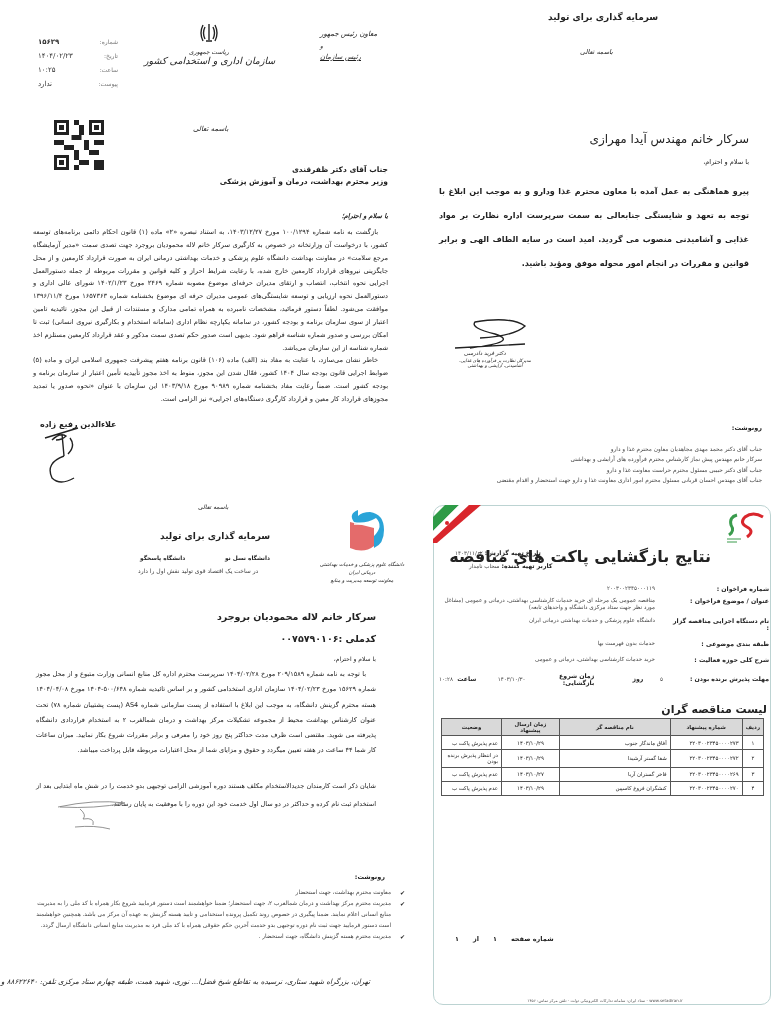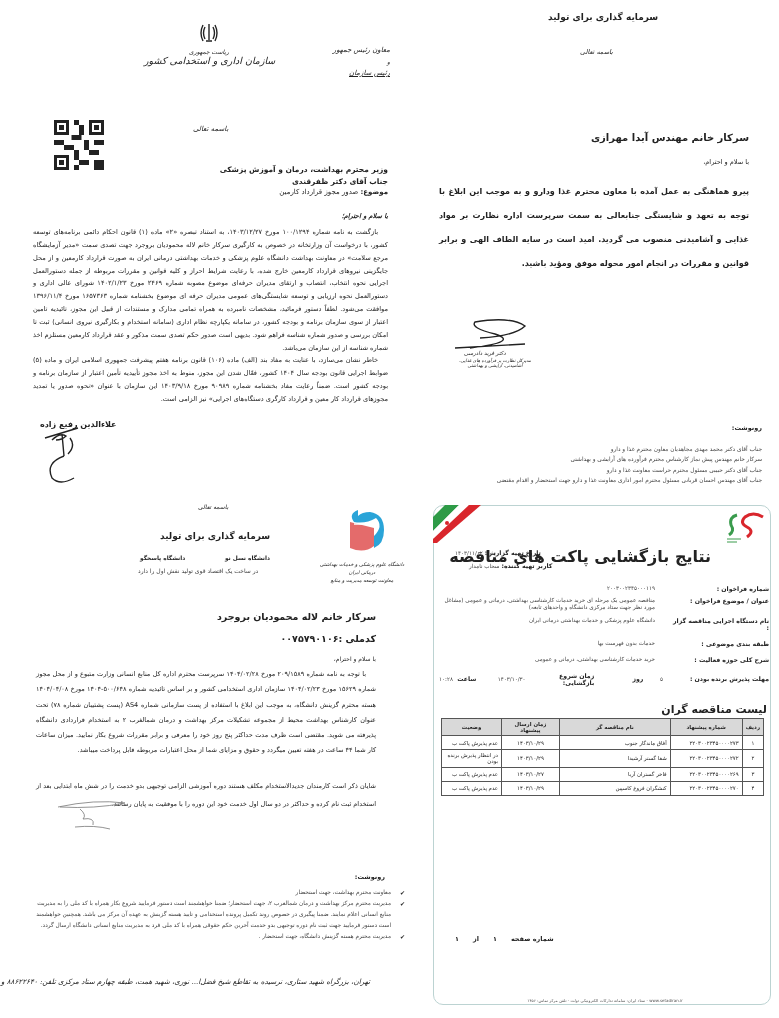--- a/index.html
+++ b/index.html
@@ -37,34 +37,52 @@
   #d4 .val { font-size: 5.6px; color: #444; }
   #d4 table { border-collapse: collapse; font-size: 5.4px; direction: rtl; }
   #d4 th { background: #d9d9d9; border: 1px solid #555; padding: 2px 3px; font-weight: bold; }
   #d4 td { border: 1px solid #555; padding: 2px 3px; height: 14px; }
 </style>
 </head>
 <body>
 
 <div class="doc" id="d1">
 
-  <div class="abs rtl" style="right:10px; top:46px; width:70px; text-align:right; font-family:'DejaVu Serif',serif; font-style:italic;">
+  <div class="abs rtl" style="right:10px; top:30px; width:70px; text-align:left; font-family:'DejaVu Serif',serif; font-style:italic;">
     <div style="font-size:7px;">معاون رئیس جمهور</div>
     <div style="font-size:6px; margin:4px 0;">و</div>
     <div style="font-size:7px;text-decoration:underline;">رئیس سازمان</div>
   </div>
 
   <div class="abs" style="left:159px; top:22px; width:100px; text-align:center;">
     <svg width="20" height="22" viewBox="0 0 20 22">
       <path d="M10 2 L10 18 M6 5 Q3 11 6 17 M14 5 Q17 11 14 17 M4 3 Q0 11 4 19 M16 3 Q20 11 16 19 M7 19 L13 19" stroke="#222" stroke-width="1.4" fill="none"></path>
     </svg>
     <div style="font-size:6px; font-style:italic; font-family:'DejaVu Serif',serif;">ریاست جمهوری</div>
     <div style="font-size:9.5px; font-style:italic; font-family:'DejaVu Serif',serif; white-space:nowrap; margin-left:-15px;">سازمان اداری و استخدامی کشور</div>
   </div>
 
+  <div class="abs" style="left:38px; top:38px;">
+    <div class="meta-row" style="margin-bottom:6px;">
+        <span class="k">شماره:</span>
+        <span class="bold">۱۵۶۲۹</span>
+      </div>
+    <div class="meta-row" style="margin-bottom:6px;">
+        <span class="k">تاریخ:</span>
+        <span>۱۴۰۴/۰۲/۲۳</span>
+      </div>
+    <div class="meta-row" style="margin-bottom:6px;">
+        <span class="k">ساعت:</span>
+        <span>۱۰:۲۵</span>
+      </div>
+    <div class="meta-row">
+        <span class="k">پیوست:</span>
+        <span>ندارد</span>
+      </div>
+  </div>
 
   <svg class="abs" style="left:54px; top:120px;" width="50" height="50" viewBox="0 0 10 10">
     <rect width="10" height="10" fill="#fff"></rect>
     <rect x="0" y="0" width="3" height="3" fill="#222"></rect>
       <rect x="0.6" y="0.6" width="1.8" height="1.8" fill="#fff"></rect>
       <rect x="1" y="1" width="1" height="1" fill="#222"></rect>
     <rect x="7" y="0" width="3" height="3" fill="#222"></rect>
       <rect x="7.6" y="0.6" width="1.8" height="1.8" fill="#fff"></rect>
       <rect x="8" y="1" width="1" height="1" fill="#222"></rect>
     <rect x="0" y="7" width="3" height="3" fill="#222"></rect>
@@ -79,39 +97,38 @@
     <rect x="8" y="4" width="2" height="1" fill="#222"></rect>
       <rect x="7" y="6" width="2" height="1" fill="#222"></rect>
       <rect x="4" y="6" width="1" height="2" fill="#222"></rect>
     <rect x="5" y="8" width="2" height="1" fill="#222"></rect>
       <rect x="8" y="8" width="2" height="2" fill="#222"></rect>
       <rect x="4" y="9" width="1" height="1" fill="#222"></rect>
   </svg>
   <div class="abs" style="left:193px; top:125px; font-size:7px; font-style:italic; font-family:'DejaVu Serif',serif;">باسمه تعالی</div>
 
   <div class="abs rtl" style="right:12px; top:164px; width:300px;">
+    <div style="font-size:7.5px; font-weight:bold; line-height:1.55;">جناب آقای دکتر ظفرقندی</div>
     <div style="font-size:7.5px; font-weight:bold; line-height:1.55;">وزیر محترم بهداشت، درمان و آموزش پزشکی</div>
-    <div style="font-size:7.5px; font-weight:bold; line-height:1.55;">جناب آقای دکتر ظفرقندی</div>
-    <div style="font-size:7px; line-height:1.6;"><span class="bold">موضوع:</span> <span>صدور مجوز قرارداد کارمین</span></div>
   </div>
   <div class="abs rtl" style="right:12px; top:212px; font-size:6.5px; font-weight:bold; font-style:italic;">با سلام و احترام؛</div>
   <div class="abs rtl body" style="right:12px; top:226px; width:355px;">
     <p style="text-indent:10px;">بازگشت به نامه شماره ۱۰۰/۱۲۹۴ مورخ ۱۴۰۳/۱۲/۲۷، به استناد تبصره «۲» ماده (۱) قانون احکام دائمی برنامه‌های توسعه کشور، با درخواست آن وزارتخانه در خصوص به کارگیری سرکار خانم لاله محمودیان بروجرد جهت تصدی سمت «مدیر آزمایشگاه مرجع سلامت» در معاونت بهداشت دانشگاه علوم پزشکی و خدمات بهداشتی درمانی ایران به صورت قرارداد کارمعین و از محل جایگزینی نیروهای قرارداد کارمعین خارج شده، با رعایت شرایط احراز و کلیه قوانین و مقررات مربوطه از جمله دستورالعمل اجرایی نحوه انتخاب، انتصاب و ارتقای مدیران حرفه‌ای موضوع مصوبه شماره ۲۴۶۹ مورخ ۱۴۰۲/۱/۲۳ شورای عالی اداری و دستورالعمل نحوه ارزیابی و توسعه شایستگی‌های عمومی مدیران حرفه ای موضوع بخشنامه شماره ۱۶۵۷۳۶۳ مورخ ۱۳۹۶/۱۱/۴ موافقت می‌شود. لطفاً دستور فرمائید، مشخصات نامبرده به همراه تمامی مدارک و مستندات از قبیل این مجوز، تائیدیه تامین اعتبار از سوی سازمان برنامه و بودجه کشور، در سامانه یکپارچه نظام اداری (سامانه استخدام و بکارگیری نیروی انسانی) ثبت تا امکان بررسی و صدور شماره شناسه فراهم شود. بدیهی است صدور حکم تصدی سمت مذکور و عقد قرارداد کارمعین مستلزم اخذ شماره شناسه از این سازمان می‌باشد.</p>
     <p style="text-indent:10px;">خاطر نشان می‌سازد، با عنایت به مفاد بند (الف) ماده (۱۰۶) قانون برنامه هفتم پیشرفت جمهوری اسلامی ایران و ماده (۵) ضوابط اجرایی قانون بودجه سال ۱۴۰۴ کشور، فعّال شدن این مجوز، منوط به اخذ مجوز تأییدیه تأمین اعتبار از سازمان برنامه و بودجه کشور است. ضمناً رعایت مفاد بخشنامه شماره ۹۰۹۸۹ مورخ ۱۴۰۳/۹/۱۸ این سازمان با عنوان «نحوه صدور یا تمدید مجوزهای قرارداد کار معین و قرارداد کارگری دستگاه‌های اجرایی» نیز الزامی است.</p>
   </div>
   <div class="abs rtl" style="left:40px; top:420px; font-size:8px; font-weight:bold;">علاءالدین رفیع زاده</div>
   <svg class="abs sig" style="left:40px; top:418px;" width="60" height="68" viewBox="0 0 60 68">
     <path d="M5 20 L38 10 M12 22 Q20 14 26 18 Q22 22 16 22 M22 16 L24 38 M24 38 Q5 45 12 60 Q20 68 34 60 M30 20 Q36 28 28 36"></path>
   </svg>
 </div>
 
 <div class="doc" id="d2">
   <div class="abs" style="left:148px; top:12px; font-size:9px; font-weight:bold;">سرمایه گذاری برای تولید</div>
   <div class="abs" style="left:180px; top:48px; font-size:6.5px; font-style:italic; font-family:'DejaVu Serif',serif;">باسمه تعالی</div>
-  <div class="abs rtl" style="right:30px; top:132px; font-size:10px; font-weight:bold;">سرکار خانم مهندس آیدا مهرازی</div>
+  <div class="abs rtl" style="right:30px; top:132px; font-size:12px; font-weight:normal;">سرکار خانم مهندس آیدا مهرازی</div>
   <div class="abs rtl" style="right:30px; top:158px; font-size:6.5px;">با سلام و احترام،</div>
   <div class="abs rtl para" style="right:30px; top:180px; width:310px;">پیرو هماهنگی به عمل آمده با معاون محترم غذا ودارو و به موجب این ابلاغ با توجه به تعهد و شایستگی جنابعالی به سمت سرپرست اداره نظارت بر مواد غذایی و آشامیدنی منصوب می گردید. امید است در سایه الطاف الهی و برابر قوانین و مقررات در انجام امور محوله موفق ومؤید باشید.</div>
   <svg class="abs sig" style="left:50px; top:318px;" width="80" height="36" viewBox="0 0 80 36">
     <path d="M5 30 L75 26 M20 30 Q70 24 45 16 Q20 10 25 4 Q60 -2 75 8 Q65 18 30 20"></path>
   </svg>
   <div class="abs" style="left:64px; top:350px; font-size:5.5px; font-style:italic; font-family:'DejaVu Serif',serif;">دکتر فرید دادرسی</div>
   <div class="abs" style="left:55px; top:358px; width:80px; font-size:4.5px; font-style:italic; line-height:1.2; font-family:'DejaVu Serif',serif; text-align:center;">مدیرکل نظارت بر فرآورده های غذایی، آشامیدنی، آرایشی و بهداشتی</div>
   <div class="abs rtl" style="right:17px; top:424px; font-size:6.5px; font-weight:bold;">رونوشت:</div>
   <div class="abs rtl cc" style="right:17px; top:444px; width:320px;">
     <div>جناب آقای دکتر محمد مهدی مجاهدیان معاون محترم غذا و دارو</div>

